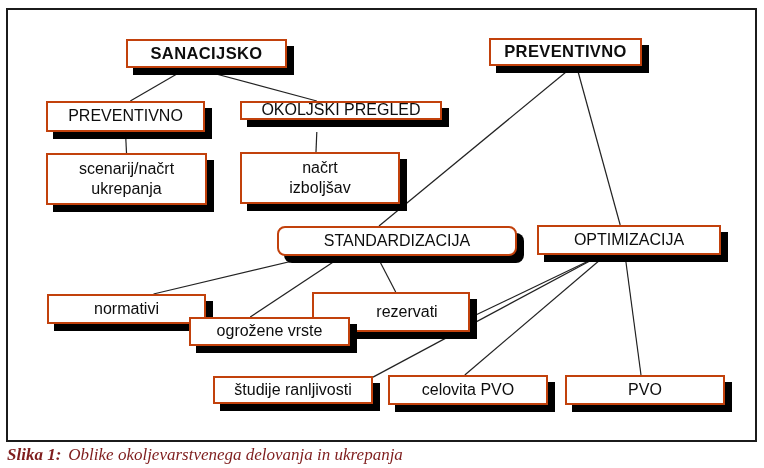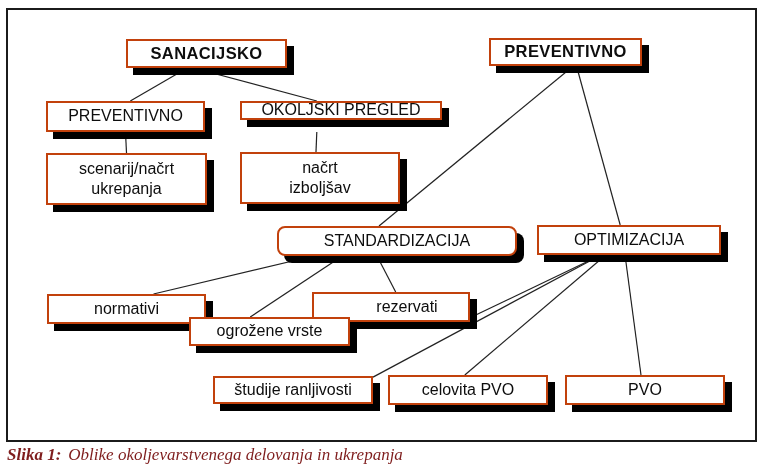--- a/index.html
+++ b/index.html
@@ -87,21 +87,21 @@
     <div class="node heading" style="left: 489px; top: 38px; width: 153px; height: 28px;">PREVENTIVNO</div>
     <div class="node" style="left: 46px; top: 101px; width: 159px; height: 31px;">PREVENTIVNO</div>
     <div class="node" style="left: 240px; top: 101px; width: 202px; height: 19px;">OKOLJSKI PREGLED</div>
     <div class="node" style="left: 46px; top: 153px; width: 161px; height: 52px;">scenarij/načrt
 ukrepanja</div>
     <div class="node" style="left: 240px; top: 152px; width: 160px; height: 52px;">načrt
 izboljšav</div>
     <div class="node" style="left: 277px; top: 226px; width: 240px; height: 30px; border-radius: 8px;">STANDARDIZACIJA</div>
     <div class="node" style="left: 537px; top: 225px; width: 184px; height: 30px;">OPTIMIZACIJA</div>
     <div class="node" style="left: 47px; top: 294px; width: 159px; height: 30px;">normativi</div>
-    <div class="node" style="left: 312px; top: 292px; width: 158px; height: 30px; padding-left: 32px;">rezervati</div>
+    <div class="node" style="left: 312px; top: 292px; width: 158px; height: 40px; padding-left: 32px;">rezervati</div>
     <div class="node" style="left: 189px; top: 317px; width: 161px; height: 29px;">ogrožene vrste</div>
     <div class="node" style="left: 213px; top: 376px; width: 160px; height: 28px;">študije ranljivosti</div>
     <div class="node" style="left: 388px; top: 375px; width: 160px; height: 30px;">celovita PVO</div>
     <div class="node" style="left: 565px; top: 375px; width: 160px; height: 30px;">PVO</div>
   </div>
 
 <div class="caption">
   <span class="cap-label">Slika 1:</span><span>Oblike okoljevarstvenega delovanja in ukrepanja</span>
 </div>
 

